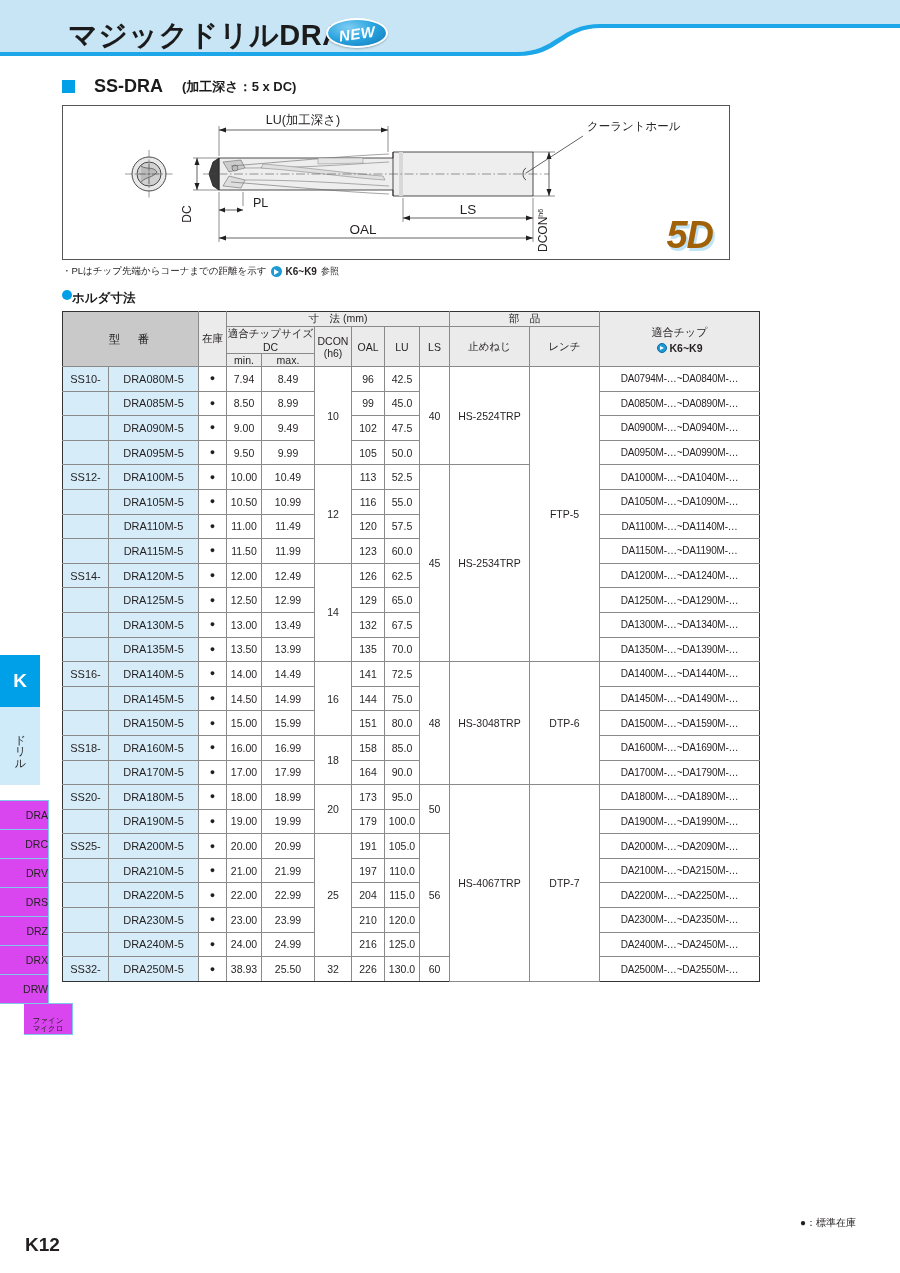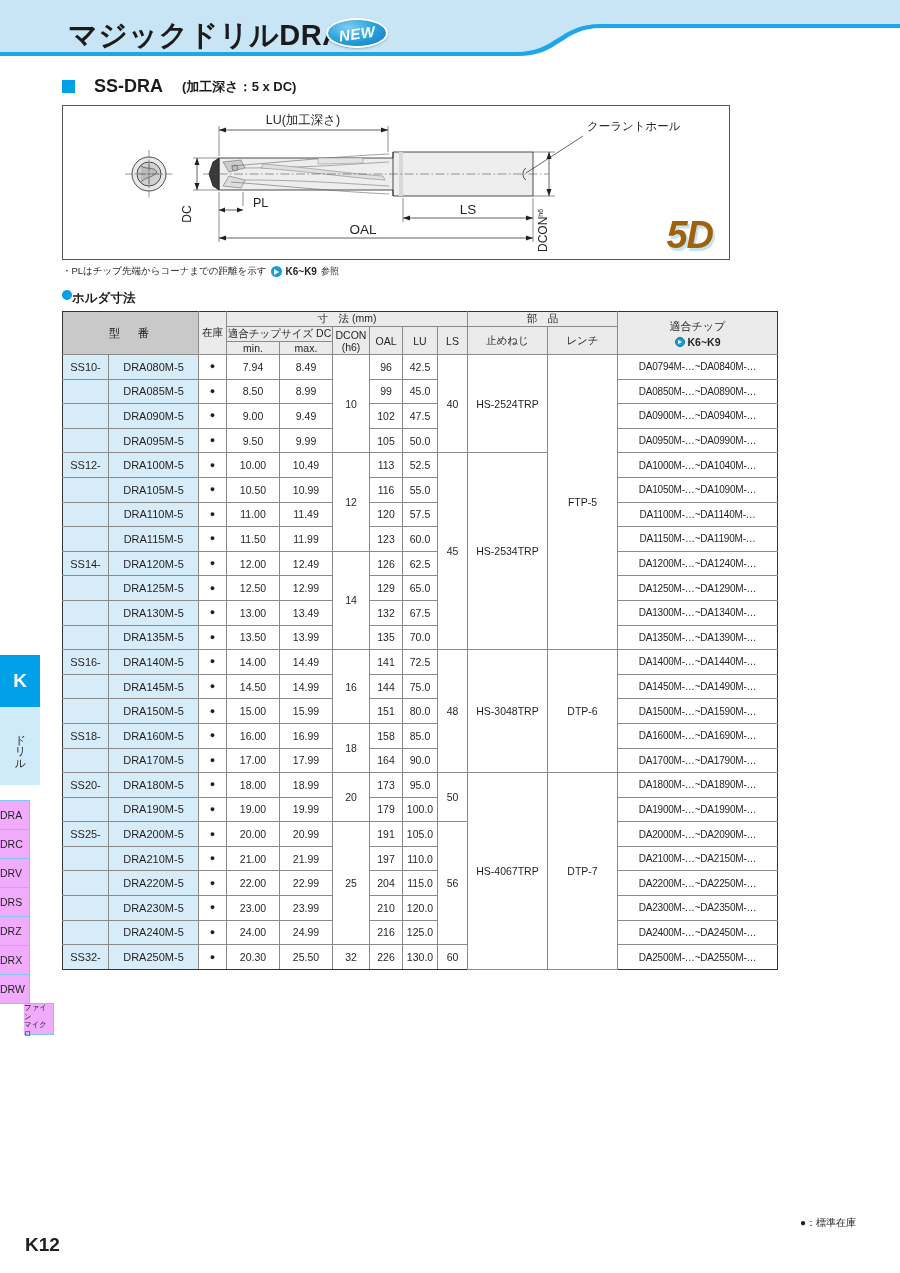--- a/index.html
+++ b/index.html
@@ -103,21 +103,21 @@
   .hdr { background:#ebebeb; font-size:10.5px; }
   .hdr-model { background:#c9c9c9; font-size:11.5px; letter-spacing:3px; font-weight:normal; }
   .outer-t { border-top:1.6px solid #333 !important; }
   .outer-b { border-bottom:1.6px solid #333 !important; }
   .outer-l { border-left:1.6px solid #333 !important; }
   .outer-r { border-right:1.6px solid #333 !important; }
 
   .c-ss   { width:46px; background:#d6ecf8; font-weight:bold; font-size:11px; text-align:left; padding-left:5px;}
   .c-mdl  { width:90px; background:#d6ecf8; font-weight:bold; font-size:11px; }
   .c-stk  { width:28px; }
-  .c-min  { width:53px; }
+  .c-min  { width:35px; }
   .c-max  { width:53px; }
   .c-dcon { width:37px; }
   .c-oal  { width:33px; }
   .c-lu   { width:35px; }
   .c-ls   { width:30px; }
   .c-scr  { width:80px; }
   .c-wr   { width:70px; }
   .c-chip { width:160px; font-size:10px; }
 
   .dot { font-size:9px; line-height:1; }
@@ -144,23 +144,23 @@
     display:flex; align-items:center; justify-content:center;
   }
   .side-drill {
     position:absolute; left:0; top:707px; width:40px; height:78px;
     background:#cfeaf8; color:#231f20; font-size:11px;
     display:flex; align-items:center; justify-content:center;
     writing-mode:vertical-rl;
   }
   .side-tabs { position:absolute; left:0; top:800px; width:44px; }
   .side-tab {
-    width:30px; height:30px; background:#f0abfc;
+    width:49px; height:30px; background:#d946ef;
     border:1px solid #7ec8ea; border-left:none;
-    display:flex; align-items:center; justify-content:flex-start;
+    display:flex; align-items:center; justify-content:flex-end;
     font-size:10.5px; color:#231f20; margin-bottom:-1px;
   }
   .side-tab.small { font-size:7.5px; line-height:1.15; flex-direction:column; height:32px;margin-left:24px; }
 
   
   .legend {
     position:absolute; right:44px; top:1216px;
     font-size:10px; color:#231f20; white-space:nowrap;
   }
   .pagenum {
@@ -578,21 +578,21 @@
         <td class="c-min">24.00</td>
         <td class="c-max">24.99</td>
         <td class="c-oal">216</td>
         <td class="c-lu">125.0</td>
         <td class="c-chip outer-r chip-cell">DA2400M-…~DA2450M-…</td>
       </tr>
       <tr class="row-h grp-top">
         <td class="c-ss outer-l outer-b">SS32-</td>
         <td class="c-mdl outer-b">DRA250M-5</td>
         <td class="c-stk outer-b dot">●</td>
-        <td class="c-min outer-b">20.30</td>
+        <td class="c-min outer-b">38.93</td>
         <td class="c-max outer-b">25.50</td>
         <td class="c-dcon outer-b" rowspan="1">32</td>
         <td class="c-oal outer-b">226</td>
         <td class="c-lu outer-b">130.0</td>
         <td class="c-ls outer-b" rowspan="1">60</td>
         <td class="c-chip outer-r chip-cell outer-b">DA2500M-…~DA2550M-…</td>
       </tr>
     </tbody>
 </table>
 

